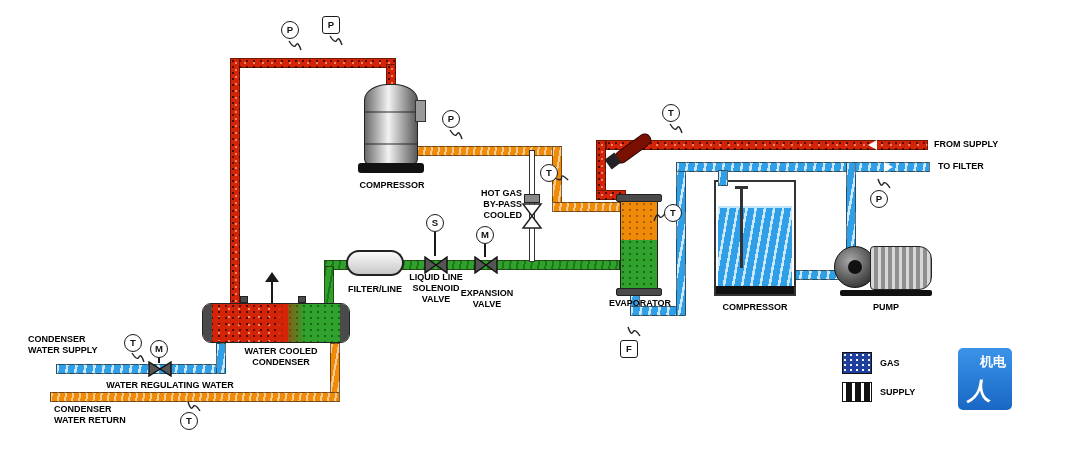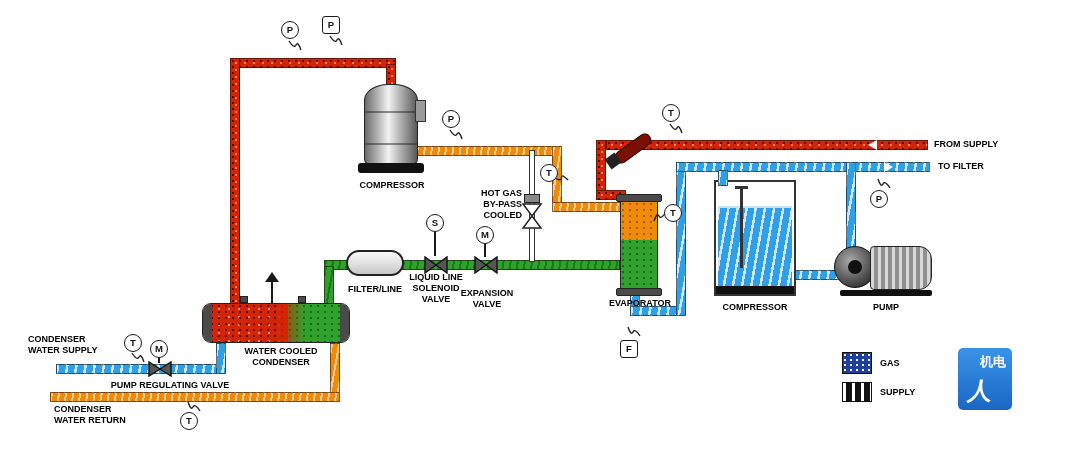--- a/index.html
+++ b/index.html
@@ -179,21 +179,21 @@
        background:repeating-linear-gradient(90deg,#d8d8d8 0 3px,#8f8f8f 3px 7px)"></div>
   <div class="vessel" style="left:840px;top:290px;width:92px;height:6px;background:#111;border-radius:2px"></div>
   <div class="lbl" style="left:856px;top:302px;width:60px">PUMP</div>
 
   <div class="bubble" style="left:150px;top:340px">M</div>
   <div class="stem" style="left:158px;top:356px;height:7px"></div>
   <svg class="valve" style="left:148px;top:361px" width="24" height="16" viewBox="0 0 24 16">
     <polygon points="1,1 1,15 12,8" fill="#555" stroke="#111" stroke-width="1.4"></polygon>
     <polygon points="23,1 23,15 12,8" fill="#555" stroke="#111" stroke-width="1.4"></polygon>
   </svg>
-  <div class="lbl" style="left:100px;top:380px;width:140px">PUMP REGULATING VALVE</div>
+  <div class="lbl" style="left:100px;top:380px;width:140px">WATER REGULATING WATER</div>
 
   <div class="bubble" style="left:281px;top:21px">P</div>
   <svg class="tail" style="left:287px;top:39px" width="16" height="14" viewBox="0 0 16 14">
       <path d="M2 2 Q7 10 9 6 T14 11" fill="none" stroke="#222" stroke-width="1.4"></path>
     </svg>
 
   <div class="bubble square" style="left:322px;top:16px">P</div>
   <svg class="tail" style="left:328px;top:34px" width="16" height="14" viewBox="0 0 16 14">
       <path d="M2 2 Q7 10 9 6 T14 11" fill="none" stroke="#222" stroke-width="1.4"></path>
     </svg>

